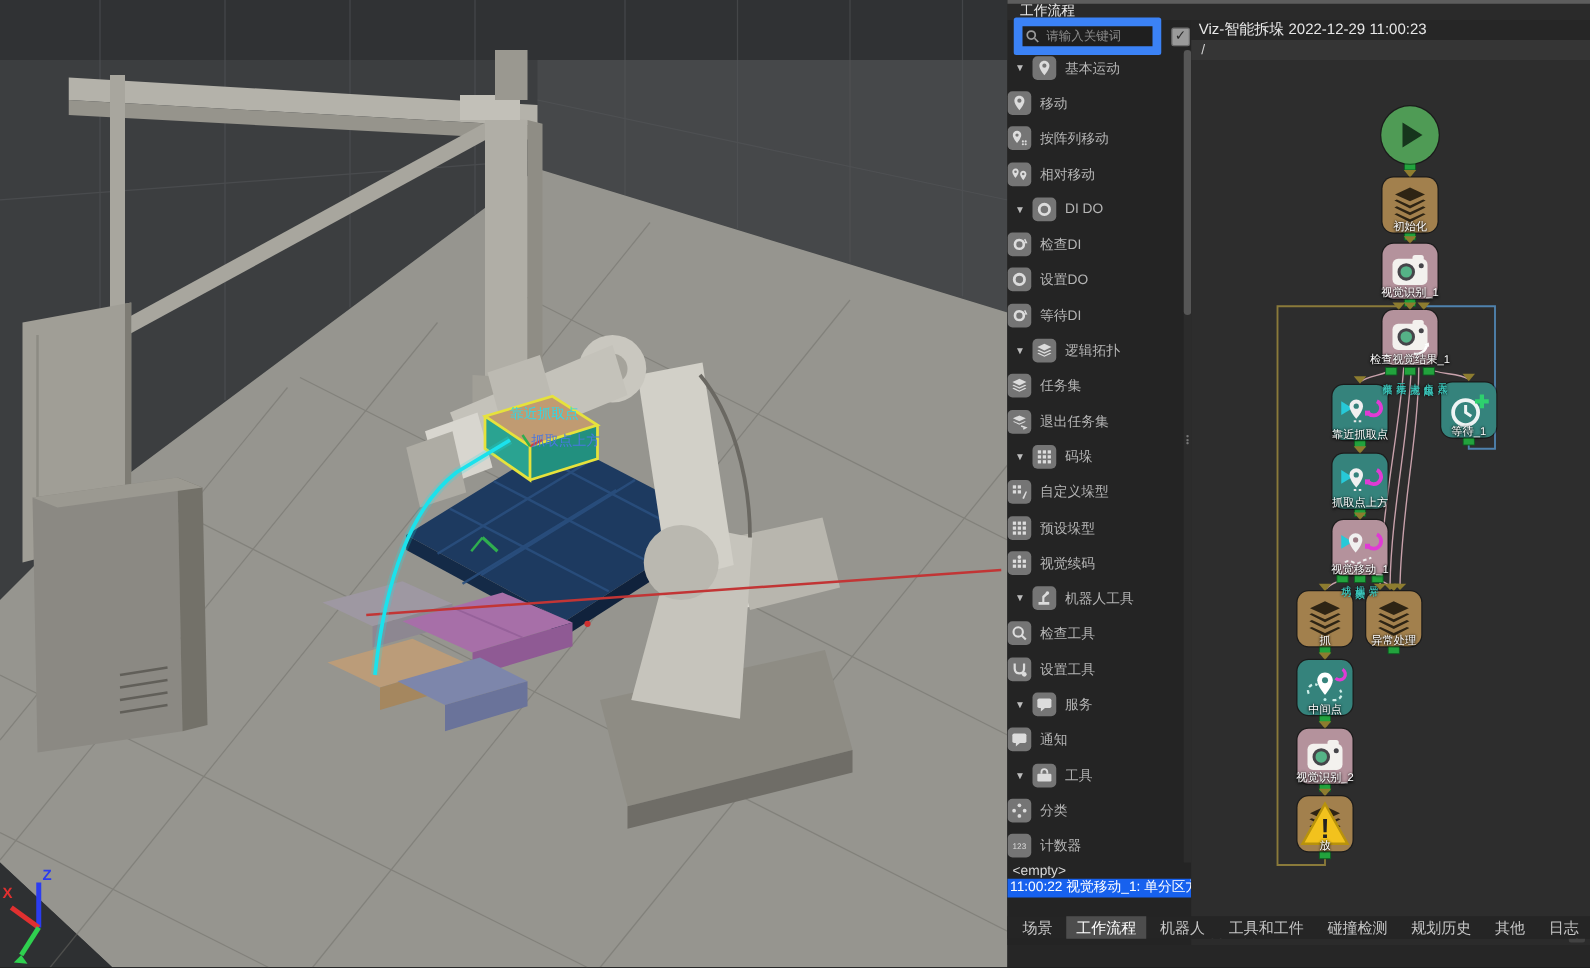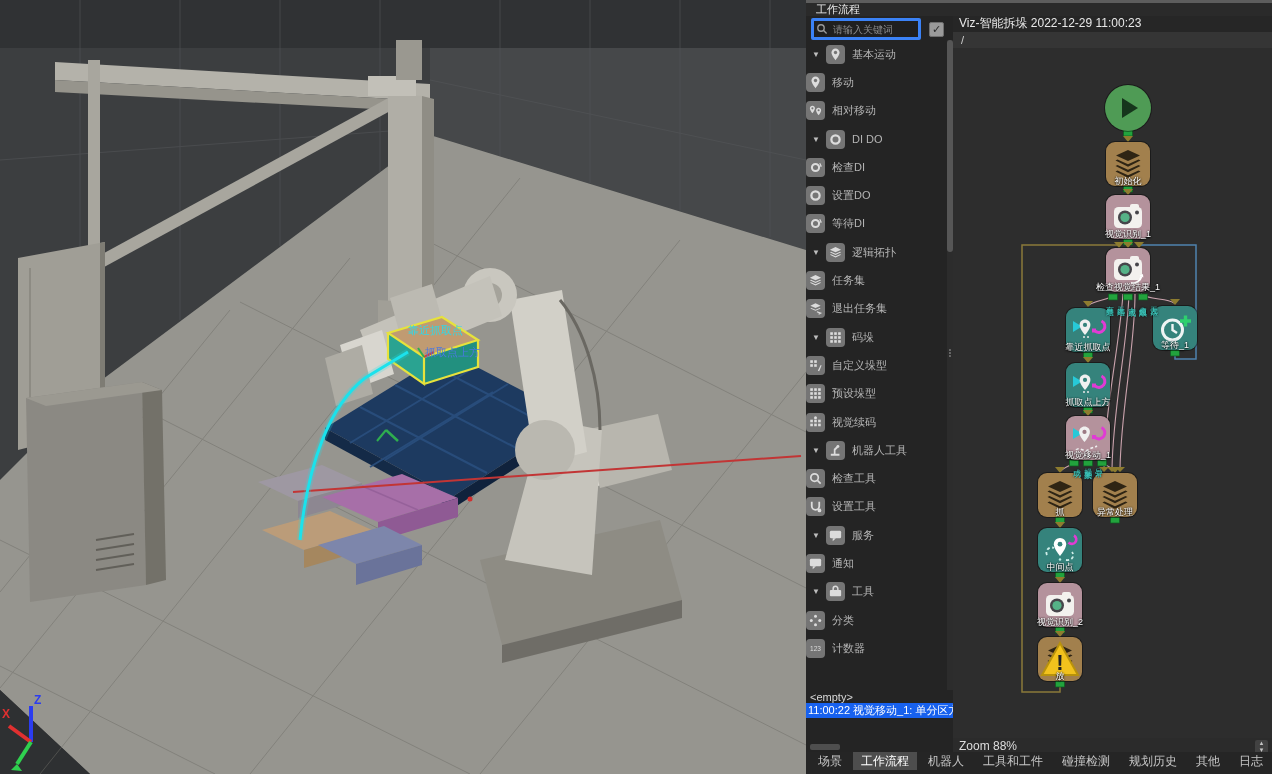--- a/index.html
+++ b/index.html
@@ -8,21 +8,21 @@
   
   .viewport{position:absolute;left:0;top:0;width:806px;height:774px;background:#3f4143;}
   .viewport svg{display:block;}
   
   .rpanel{position:absolute;left:806px;top:0;width:500px;height:774px;background:#262626;}
   .panel-title{position:absolute;left:0;top:0;right:0;height:16px;background:#2a2a2a;border-top:3px solid #5d5d5d;
        color:#eaeaea;font-size:11px;line-height:13px;padding-left:10px;box-sizing:border-box;}
   
   .tree-pane{position:absolute;left:0;top:16px;width:147px;height:740px;background:#242424;}
   .search-row{position:absolute;left:5px;top:4px;height:18px;display:flex;align-items:center;}
-  .search-box{position:relative;width:104px;height:16px;background:#1f1f1f;border:3px solid #3b82f6;border-radius:2px;}
+  .search-box{position:relative;width:104px;height:16px;background:#1f1f1f;border:7px solid #3b82f6;border-radius:2px;}
   .search-box input{position:absolute;left:17px;top:0;width:84px;height:14px;background:transparent;border:none;outline:none;
        color:#bbb;font-size:10px;font-family:inherit;}
   .search-box input::placeholder{color:#8a8a8a;}
   .mag{position:absolute;left:2px;top:2px;width:12px;height:12px;}
   .chk{margin-left:8px;width:13px;height:13px;background:#9a9a9a;border:1px solid #6f6f6f;border-radius:2px;
        color:#2b2b2b;font-size:11px;line-height:13px;text-align:center;font-weight:bold;}
   .tree{position:absolute;left:0;top:24px;width:140px;height:650px;overflow:hidden;}
   .trow{height:28.3px;display:flex;align-items:center;color:#b5b5b5;font-size:11px;white-space:nowrap;}
   .trow.cat{padding-left:6px;}
   .trow.child{}
@@ -52,21 +52,21 @@
   .nlabel{position:absolute;bottom:-2px;left:50%;transform:translateX(-50%);font-size:9px;color:#fff;
        white-space:nowrap;text-shadow:0 1px 2px #000,0 0 2px #000;}
   .warnbadge{position:absolute;left:-5px;top:-5px;width:18px;height:16px;}
   .elabel{position:absolute;writing-mode:vertical-rl;font-size:8px;color:#3cc8bd;letter-spacing:1px;
        text-shadow:0 0 2px #000;}
   
   .zoom-row{position:absolute;left:147px;top:738px;width:319px;height:18px;background:#2b2b2b;color:#ddd;
        font-size:12px;line-height:17px;padding-left:6px;box-sizing:border-box;}
   .spin{position:absolute;right:4px;top:2px;width:13px;height:14px;background:#424242;border-radius:2px;
        color:#c4c4c4;font-size:6px;line-height:7px;text-align:center;}
-  .tab-bar{position:absolute;left:0;top:752px;width:466px;height:18px;background:#252525;display:flex;
+  .tab-bar{position:absolute;left:0;top:733px;width:466px;height:18px;background:#252525;display:flex;
        align-items:center;padding-left:4px;gap:3px;box-sizing:border-box;}
   .tab{padding:0 8px;height:18px;line-height:18px;font-size:12px;color:#c6c6c6;}
   .tab.active{background:#4d4d4d;color:#fff;}
 </style>
 </head>
 <body>
 
 <div class="app">
 
   <div class="viewport">
@@ -243,20 +243,35 @@
             <span>基本运动</span>
           </div>
         <div class="trow child">
             <span class="ticon">
               <svg viewBox="0 0 16 16">
                 <path d="M8 1.6c2.4 0 4.3 1.9 4.3 4.3C12.3 9.2 8 14 8 14S3.7 9.2 3.7 5.9C3.7 3.5 5.6 1.6 8 1.6z" fill="#dcdcdc"></path>
                 <circle cx="8" cy="5.9" r="1.8" fill="#757575"></circle>
               </svg>
             </span>
             <span>移动</span>
+          </div>
+        <div class="trow child">
+            <span class="ticon">
+              <svg viewBox="0 0 16 16">
+                <path d="M6 1.8c2 0 3.6 1.6 3.6 3.6C9.6 8.1 6 12.2 6 12.2S2.4 8.1 2.4 5.4C2.4 3.4 4 1.8 6 1.8z" fill="#dcdcdc"></path>
+                <circle cx="6" cy="5.4" r="1.4" fill="#757575"></circle>
+                <g fill="#dcdcdc">
+                  <circle cx="11" cy="10.8" r=".9"></circle>
+                  <circle cx="13.4" cy="10.8" r=".9"></circle>
+                  <circle cx="11" cy="13.2" r=".9"></circle>
+                  <circle cx="13.4" cy="13.2" r=".9"></circle>
+                </g>
+              </svg>
+            </span>
+            <span>按阵列移动</span>
           </div>
         <div class="trow child">
             <span class="ticon">
               <svg viewBox="0 0 16 16">
                 <path d="M4.7 3c1.5 0 2.7 1.2 2.7 2.7C7.4 7.8 4.7 11 4.7 11S2 7.8 2 5.7C2 4.2 3.2 3 4.7 3z" fill="#dcdcdc"></path>
                 <circle cx="4.7" cy="5.7" r="1.1" fill="#757575"></circle>
                 <path d="M11.3 5c1.5 0 2.7 1.2 2.7 2.7 0 2.1-2.7 5.3-2.7 5.3S8.6 9.8 8.6 7.7C8.6 6.2 9.8 5 11.3 5z" fill="#dcdcdc"></path>
                 <circle cx="11.3" cy="7.7" r="1.1" fill="#757575"></circle>
               </svg>
             </span>

